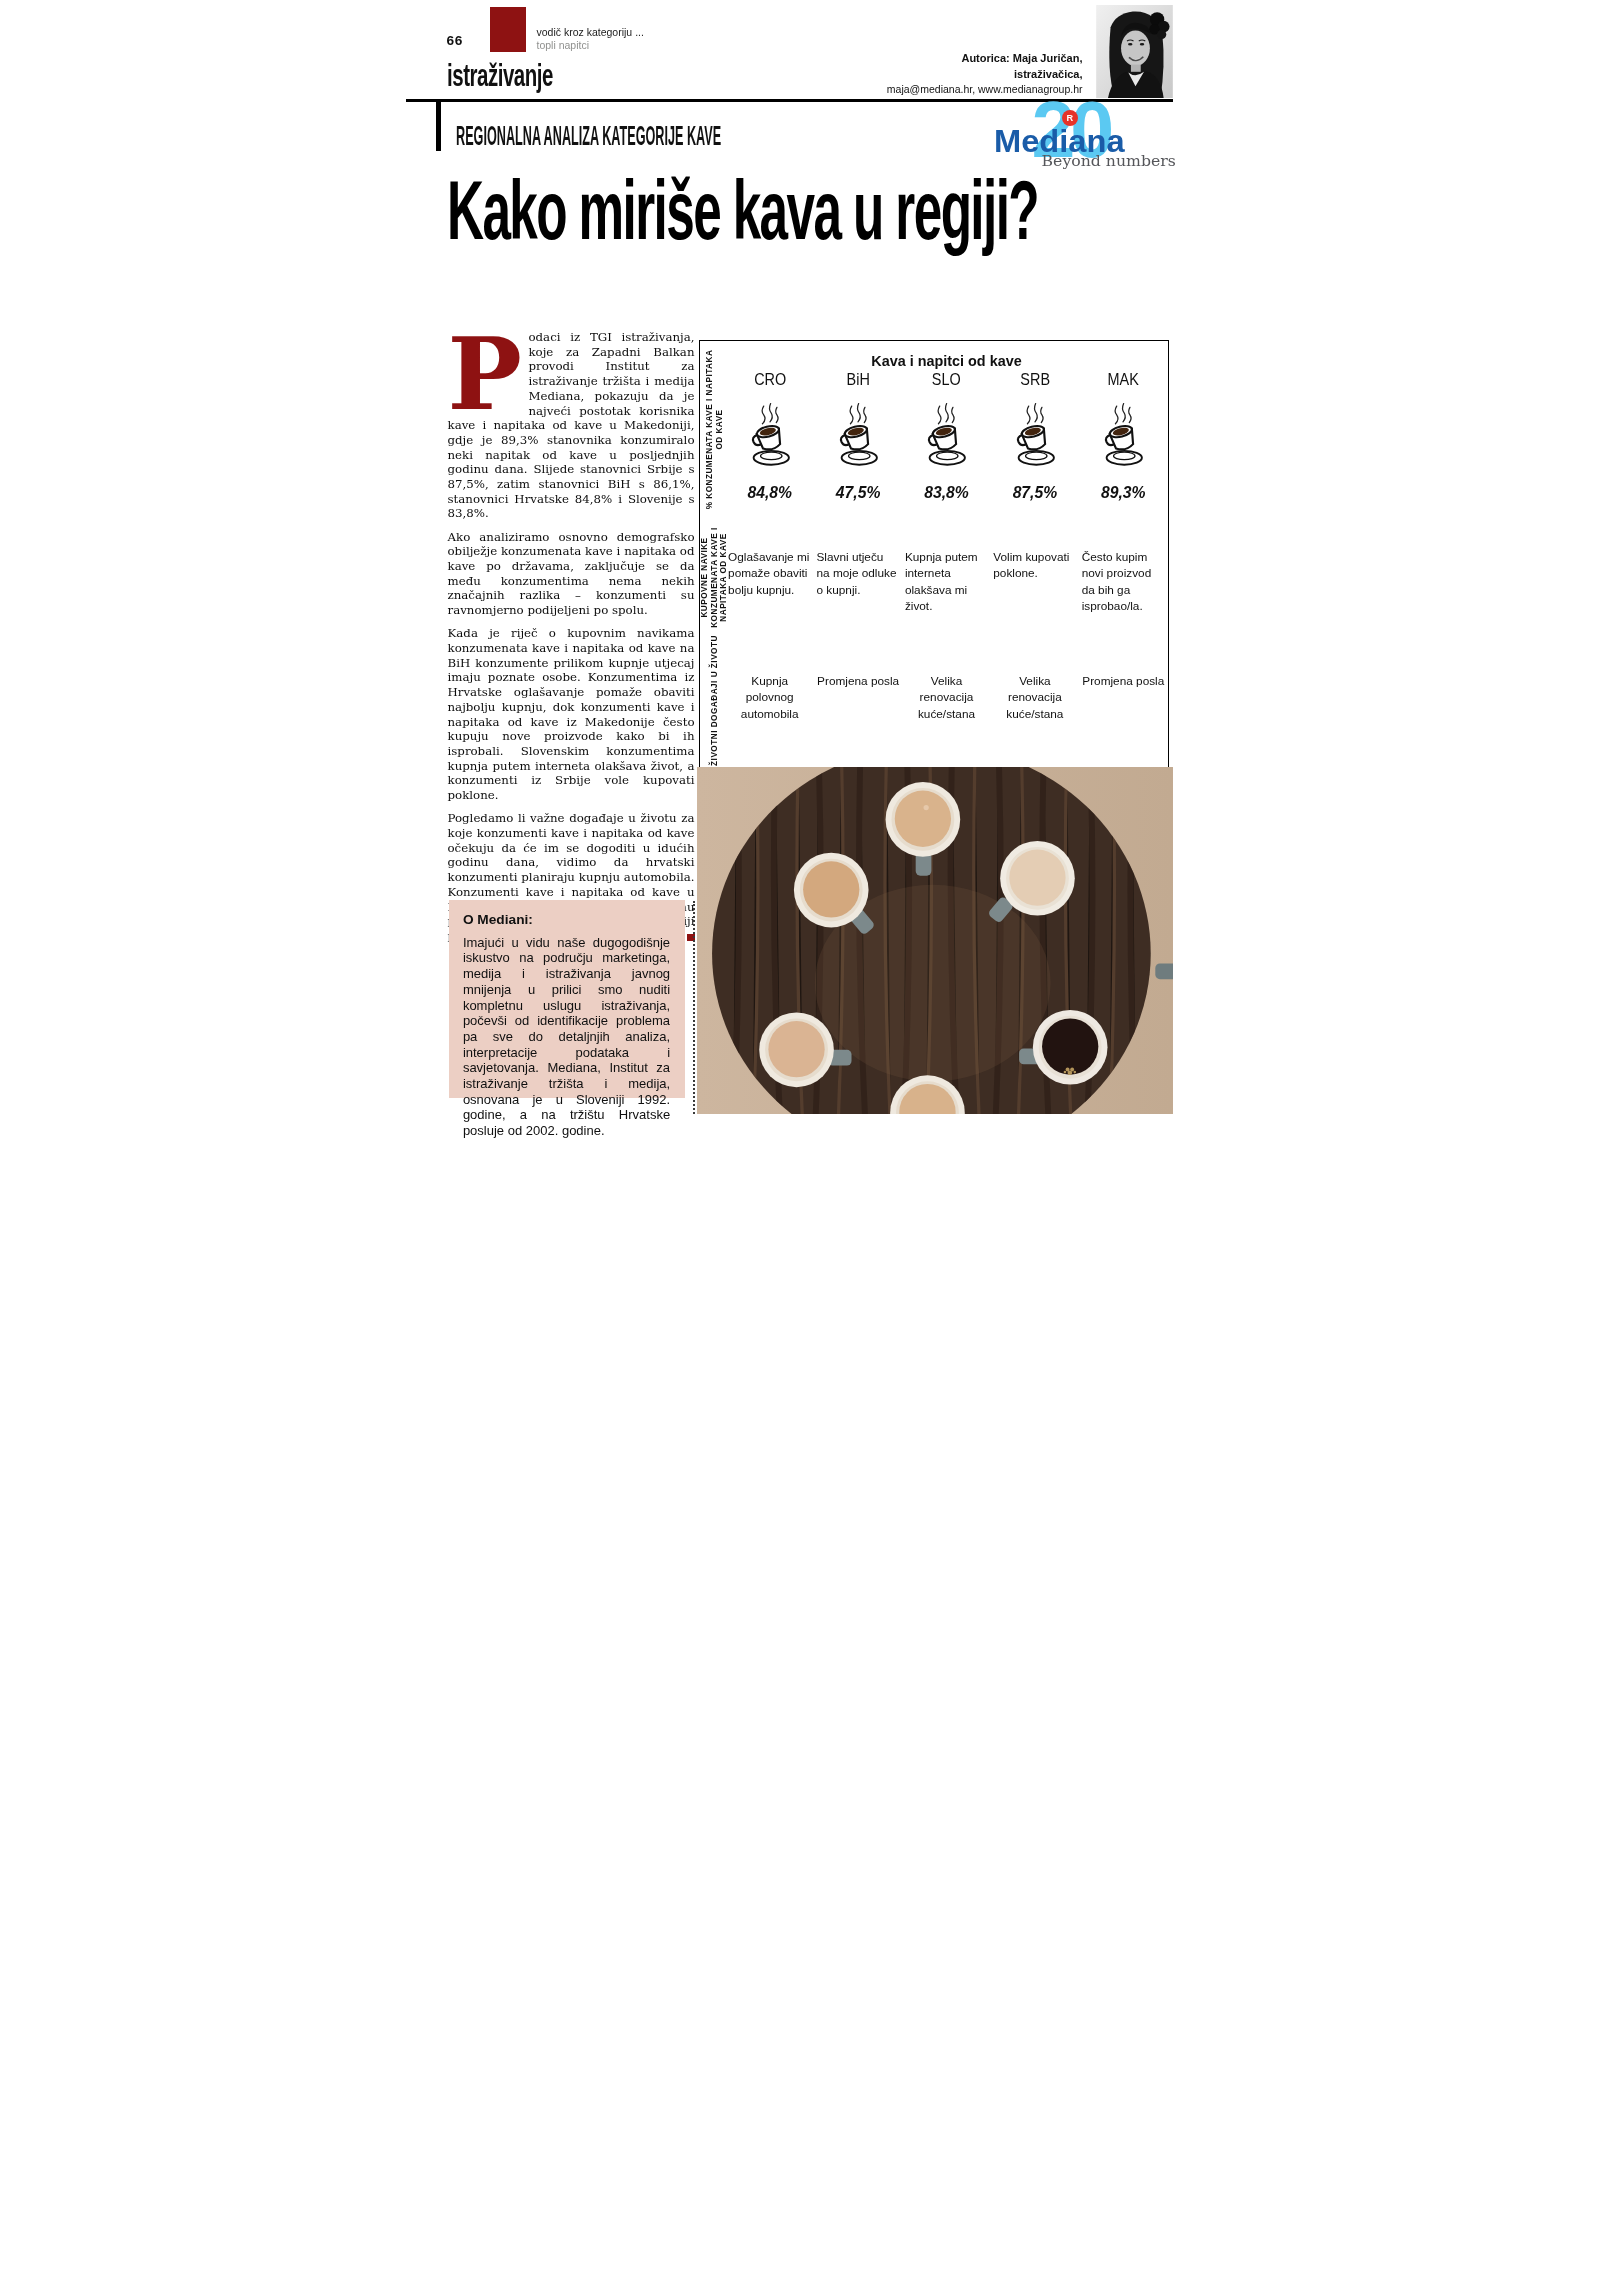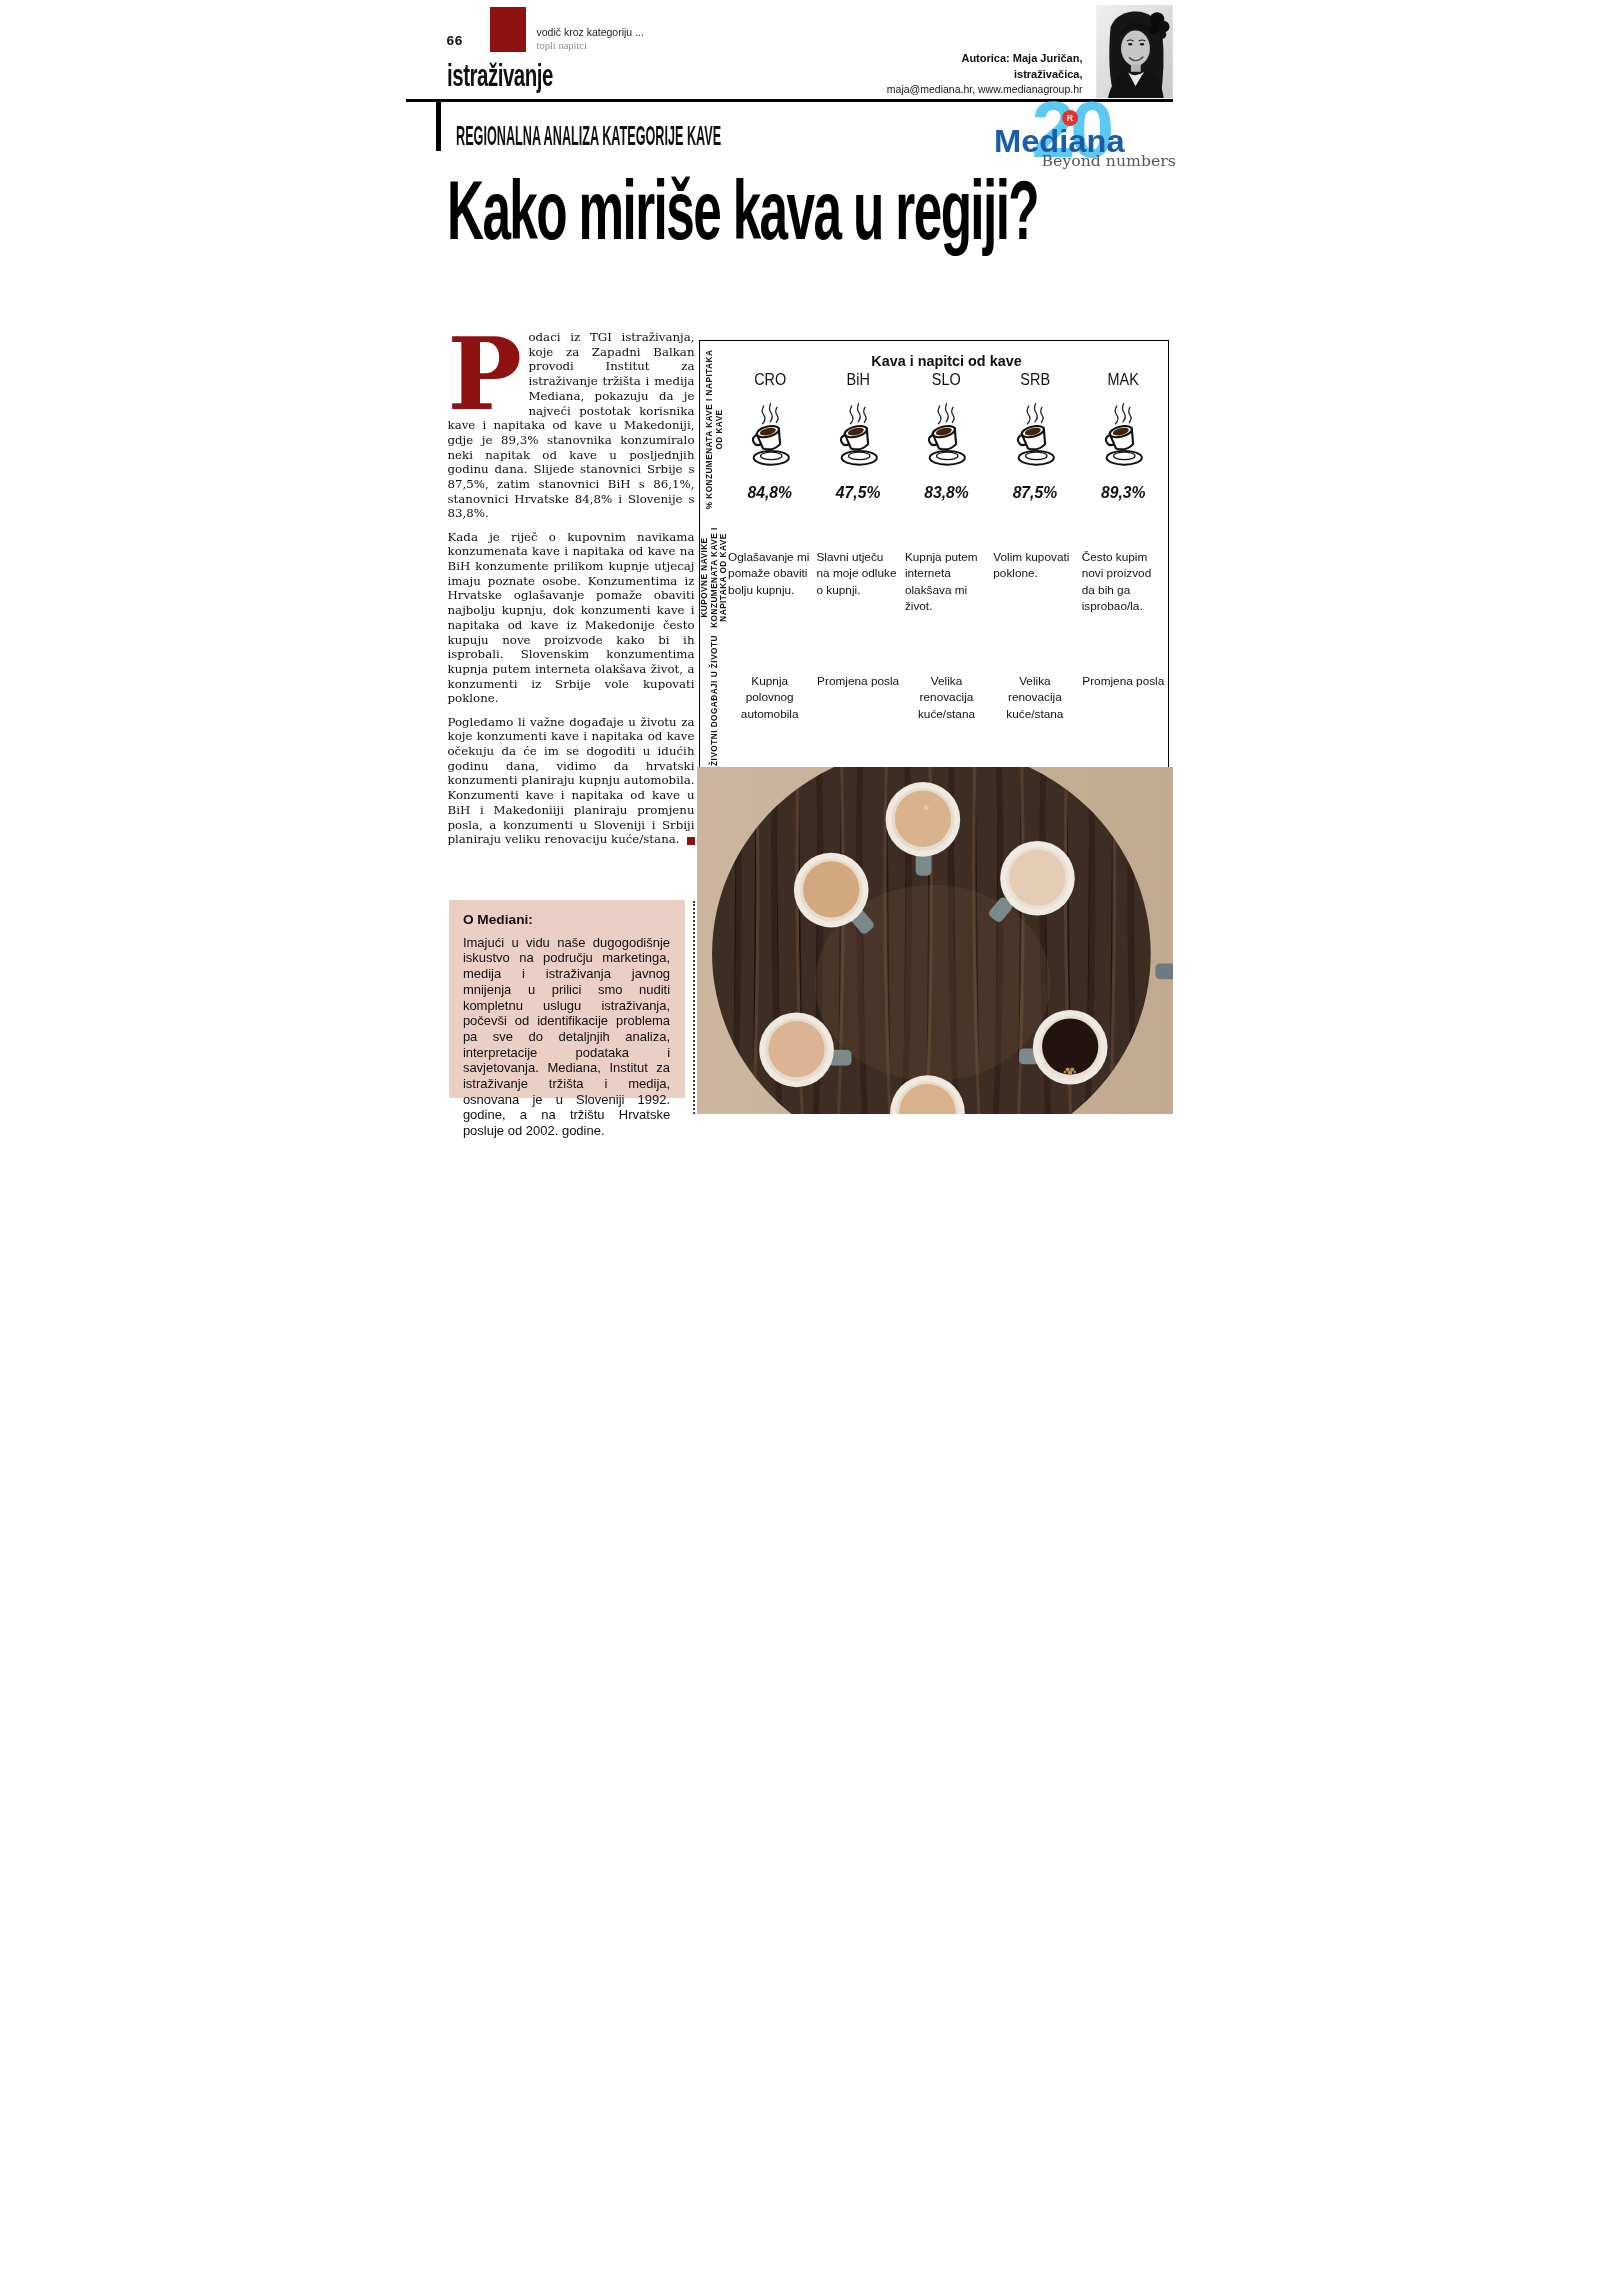--- a/index.html
+++ b/index.html
@@ -4,21 +4,21 @@
 <style>
   html,body{margin:0;padding:0;background:#ffffff;}
   .page{position:relative;width:811px;height:1148px;margin:0 auto;background:#fff;overflow:hidden;
         font-family:"Liberation Sans",sans-serif;color:#111;}
   .abs{position:absolute;}
 
   
   .page-number{left:41px;top:33px;font-size:13.7px;font-weight:bold;letter-spacing:0.7px;}
   .kicker-block{left:84px;top:6.5px;width:36px;height:45px;background:#8E1212;}
   .kicker{left:131px;top:26px;font-size:10.5px;line-height:13px;color:#1c1c1c;}
-  .kicker .l2{color:#90918f;font-family:Liberation Serif, serif;}
+  .kicker .l2{color:#90918f;}
   .section-label{left:41px;top:58px;font-size:31px;font-weight:bold;white-space:nowrap;
                  transform:scaleX(0.66);transform-origin:0 0;letter-spacing:-0.7px;}
 
   .author{right:134px;top:51px;text-align:right;font-size:11px;font-weight:bold;line-height:15.7px;}
   .author .mail{font-weight:normal;font-size:10.5px;}
 
   .portrait{left:690px;top:5.2px;width:77px;height:93px;}
 
   
   .top-rule{left:0;top:99px;width:767px;height:3.3px;background:#000;}
@@ -139,20 +139,21 @@
     <span class="anniv">20</span>
     <span class="brand">Mediana</span>
     <span class="rbadge">R</span>
     <span class="tagline">Beyond numbers</span>
   </div>
 
   <div class="abs headline">Kako miriše kava u regiji?</div>
 
   <div class="abs body-col">
     <p><span class="dropcap">P</span><span>odaci iz TGI istraživanja, koje za Zapadni Balkan provodi Institut za istraživanje tržišta i medija Mediana, pokazuju da je najveći postotak korisnika kave i napitaka od kave u Makedoniji, gdje je 89,3% stanovnika konzumiralo neki napitak od kave u posljednjih godinu dana. Slijede stanovnici Srbije s 87,5%, zatim stanovnici BiH s 86,1%, stanovnici Hrvatske 84,8% i Slovenije s 83,8%.</span></p>
+    <p>Ako analiziramo osnovno demografsko obilježje konzumenata kave i napitaka od kave po državama, zaključuje se da među konzumentima nema nekih značajnih razlika – konzumenti su ravnomjerno podijeljeni po spolu.</p>
     <p>Kada je riječ o kupovnim navikama konzumenata kave i napitaka od kave na BiH konzumente prilikom kupnje utjecaj imaju poznate osobe. Konzumentima iz Hrvatske oglašavanje pomaže obaviti najbolju kupnju, dok konzumenti kave i napitaka od kave iz Makedonije često kupuju nove proizvode kako bi ih isprobali. Slovenskim konzumentima kupnja putem interneta olakšava život, a konzumenti iz Srbije vole kupovati poklone.</p>
     <p><span>Pogledamo li važne događaje u životu za koje konzumenti kave i napitaka od kave očekuju da će im se dogoditi u idućih godinu dana, vidimo da hrvatski konzumenti planiraju kupnju automobila. Konzumenti kave i napitaka od kave u BiH i Makedoniiji planiraju promjenu posla, a konzumenti u Sloveniji i Srbiji planiraju veliku renovaciju kuće/stana.</span><span class="endmark"></span></p>
   </div>
 
   <div class="abs figure">
     <div class="fig-title">Kava i napitci od kave</div>
 
     <div class="rowlabel r1">% KONZUMENATA KAVE I NAPITAKA OD KAVE</div>
     <div class="rowlabel r2">KUPOVNE NAVIKE KONZUMENATA KAVE I NAPITAKA OD KAVE</div>
     <div class="rowlabel r3">ŽIVOTNI DOGAĐAJI U ŽIVOTU</div>

